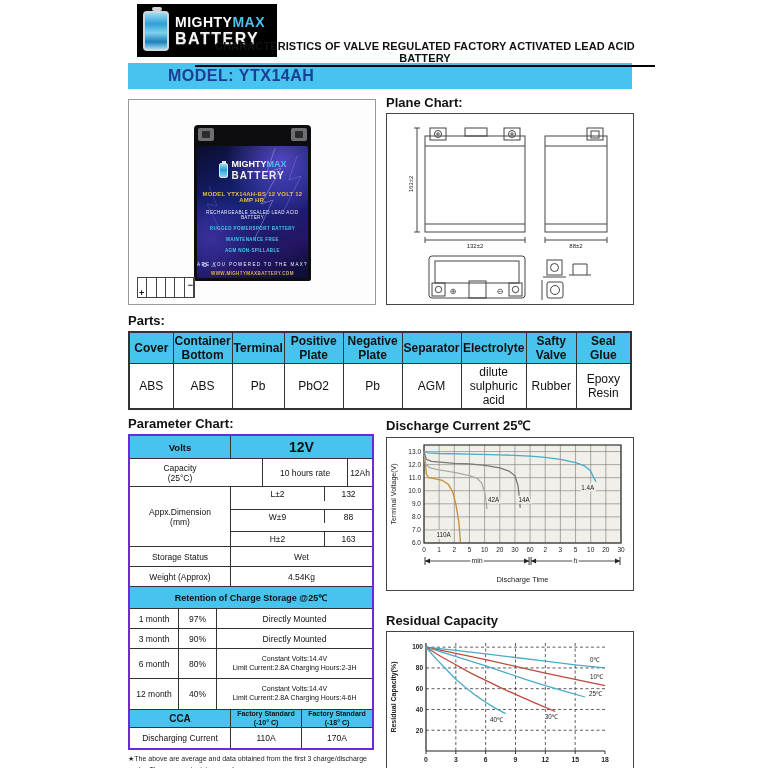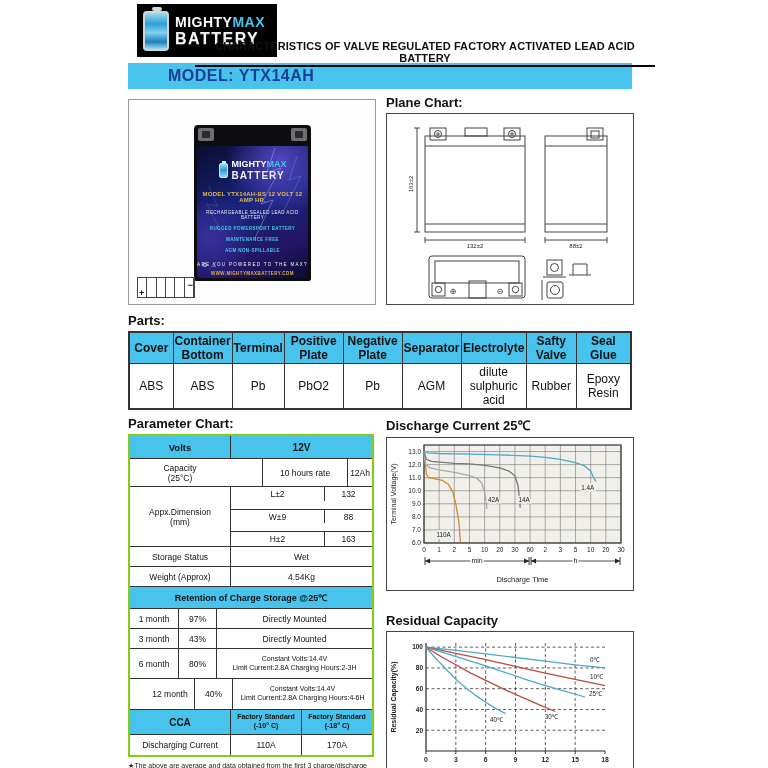--- a/index.html
+++ b/index.html
@@ -61,21 +61,21 @@
 
   
   .parts-table { margin-top:3px; width:504px; border:2px solid #333; display:grid;
     grid-template-columns:47fr 52fr 47fr 65fr 65fr 50fr 72fr 55fr 60fr; }
   .pc { border-left:1px solid #333; display:flex; align-items:center; justify-content:center; text-align:center; font-size:12px; padding:1px; min-height:19px; }
   .pc.head { background:#47c3ed; font-weight:bold; border-bottom:1px solid #333; }
   .pc.c0 { border-left:none; }
   .pc.val { min-height:21px; background:#fff; }
 
   
-  .pt { margin-top:2px; width:246px; border:2px solid #84cc16; font-size:8.5px; }
+  .pt { margin-top:2px; width:246px; border:2px solid #6d28d9; font-size:8.5px; }
   .ptr { display:flex; border-top:1px solid #333; align-items:stretch; }
   .ptr:first-child { border-top:none; }
   .ptc { border-left:1px solid #333; display:flex; flex-direction:column; justify-content:center; align-items:center; text-align:center; padding:1px 2px; }
   .ptc:first-child { border-left:none; }
   .lab { width:100px; flex:none; }
   .grow { flex:1; }
   .cyan { background:#47c3ed; font-weight:bold; }
   .b { font-weight:bold; }
   .dimwrap { flex:1; display:flex; flex-direction:column; }
   .dimrow { flex:1; display:flex; border-top:1px solid #333; }
@@ -241,21 +241,21 @@
       <div class="pc val">Rubber</div>
       <div class="pc val">Epoxy Resin</div>
     </div>
 
     <div class="cols">
       <div class="colL">
         <div class="h2">Parameter Chart:</div>
         <div class="pt">
           <div class="ptr" style="height:22px;">
             <div class="ptc lab cyan" style="font-size:9.5px;">Volts</div>
-            <div class="ptc grow cyan" style="font-size:10px;">12V</div>
+            <div class="ptc grow cyan" style="font-size:14px;">12V</div>
           </div>
           <div class="ptr" style="height:28px;">
             <div class="ptc lab">
               <span>Capacity</span>
               <span>(25°C)</span>
             </div>
             <div class="ptc" style="width:95px;margin-left:32px;">10 hours rate</div>
             <div class="ptc grow">12Ah</div>
           </div>
           <div class="ptr" style="height:60px;">
@@ -289,40 +289,40 @@
           <div class="ptr cyan" style="height:22px;">
             <div class="ptc grow b" style="font-size:9px;">Retention of Charge Storage @25℃</div>
           </div>
           <div class="ptr" style="height:20px;">
             <div class="ptc" style="width:48px;">1 month</div>
             <div class="ptc" style="width:38px;">97%</div>
             <div class="ptc grow">Directly Mounted</div>
           </div>
           <div class="ptr" style="height:20px;">
             <div class="ptc" style="width:48px;">3 month</div>
-            <div class="ptc" style="width:38px;">43%</div>
+            <div class="ptc" style="width:38px;">90%</div>
             <div class="ptc grow">Directly Mounted</div>
           </div>
           <div class="ptr" style="height:30px;">
             <div class="ptc" style="width:48px;">6 month</div>
             <div class="ptc" style="width:38px;text-align:center;">80%</div>
             <div class="ptc grow small">
               <span>Constant  Volts:14.4V</span>
               <span>Limit  Current:2.8A   Charging Hours:2-3H</span>
             </div>
           </div>
           <div class="ptr" style="height:31px;">
-            <div class="ptc" style="width:48px;margin-left:16px;">12 month</div>
+            <div class="ptc" style="width:48px;">12 month</div>
             <div class="ptc" style="width:38px;">40%</div>
             <div class="ptc grow small">
               <span>Constant Volts:14.4V</span>
               <span>Limit  Current:2.8A   Charging Hours:4-6H</span>
             </div>
           </div>
-          <div class="ptr" style="height:25px;">
+          <div class="ptr" style="height:18px;">
             <div class="ptc lab cyan" style="font-size:10px;">CCA</div>
             <div class="ptc cyan small b" style="flex:1;">
               <span>Factory Standard</span>
               <span>(-10° C)</span>
             </div>
             <div class="ptc cyan small b" style="flex:1;">
               <span>Factory Standard</span>
               <span>(-18° C)</span>
             </div>
           </div>

